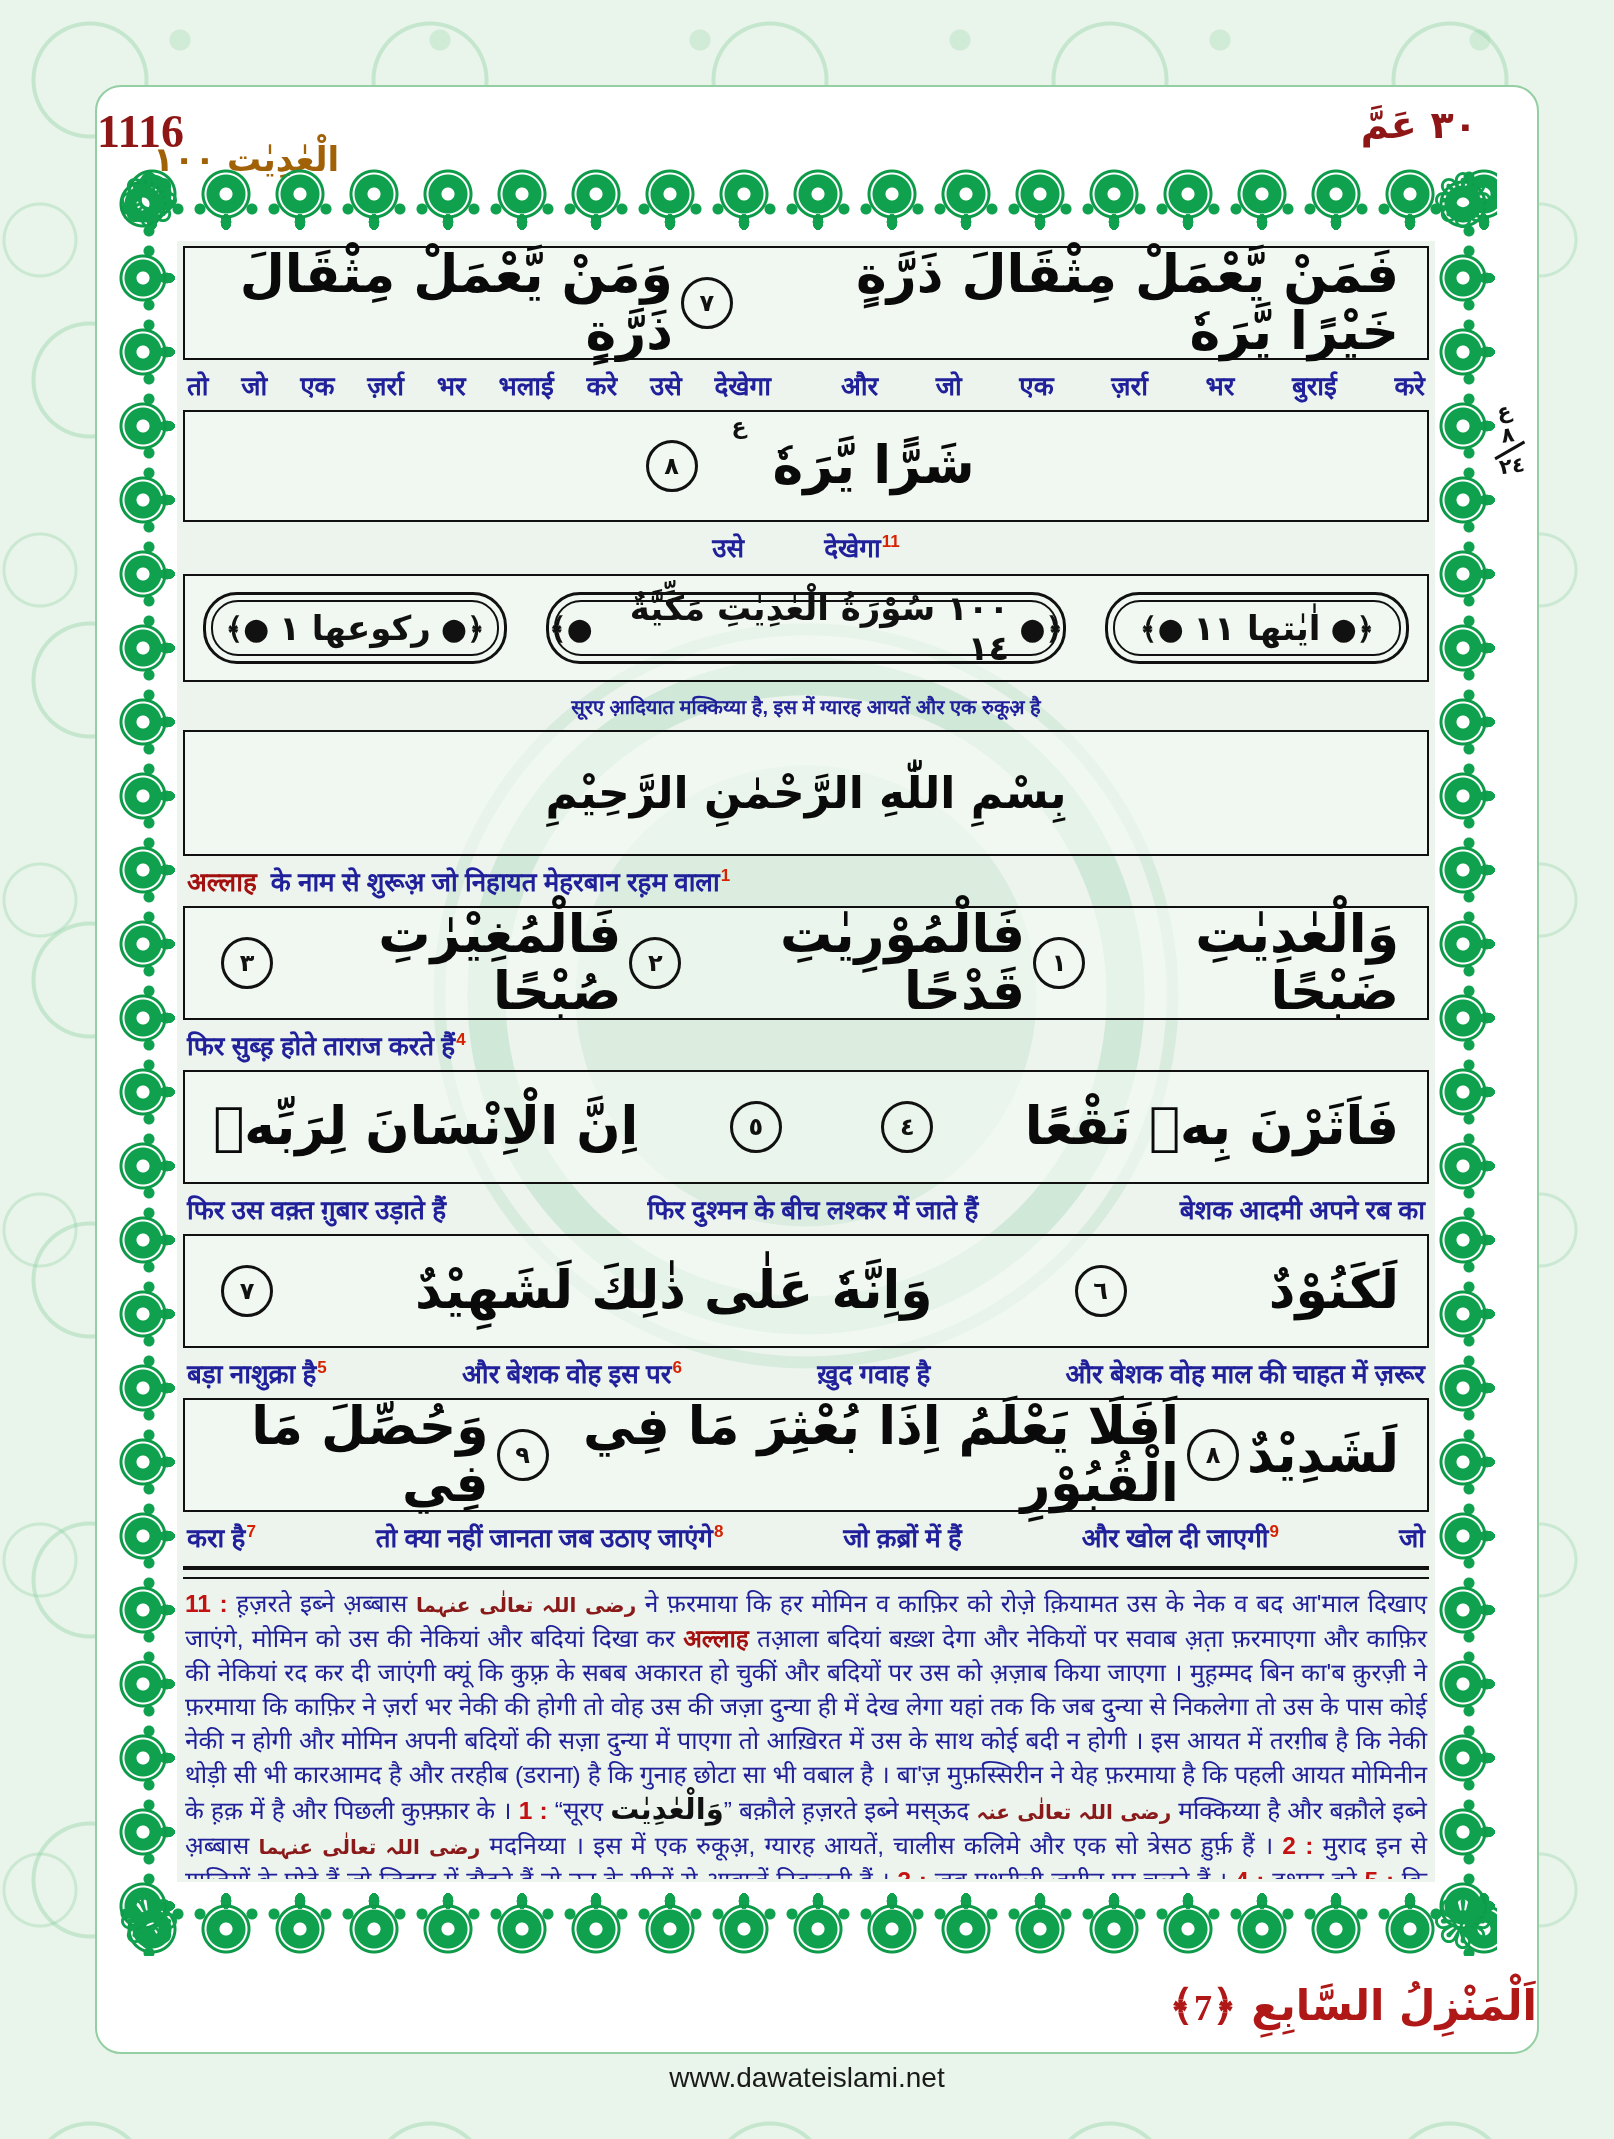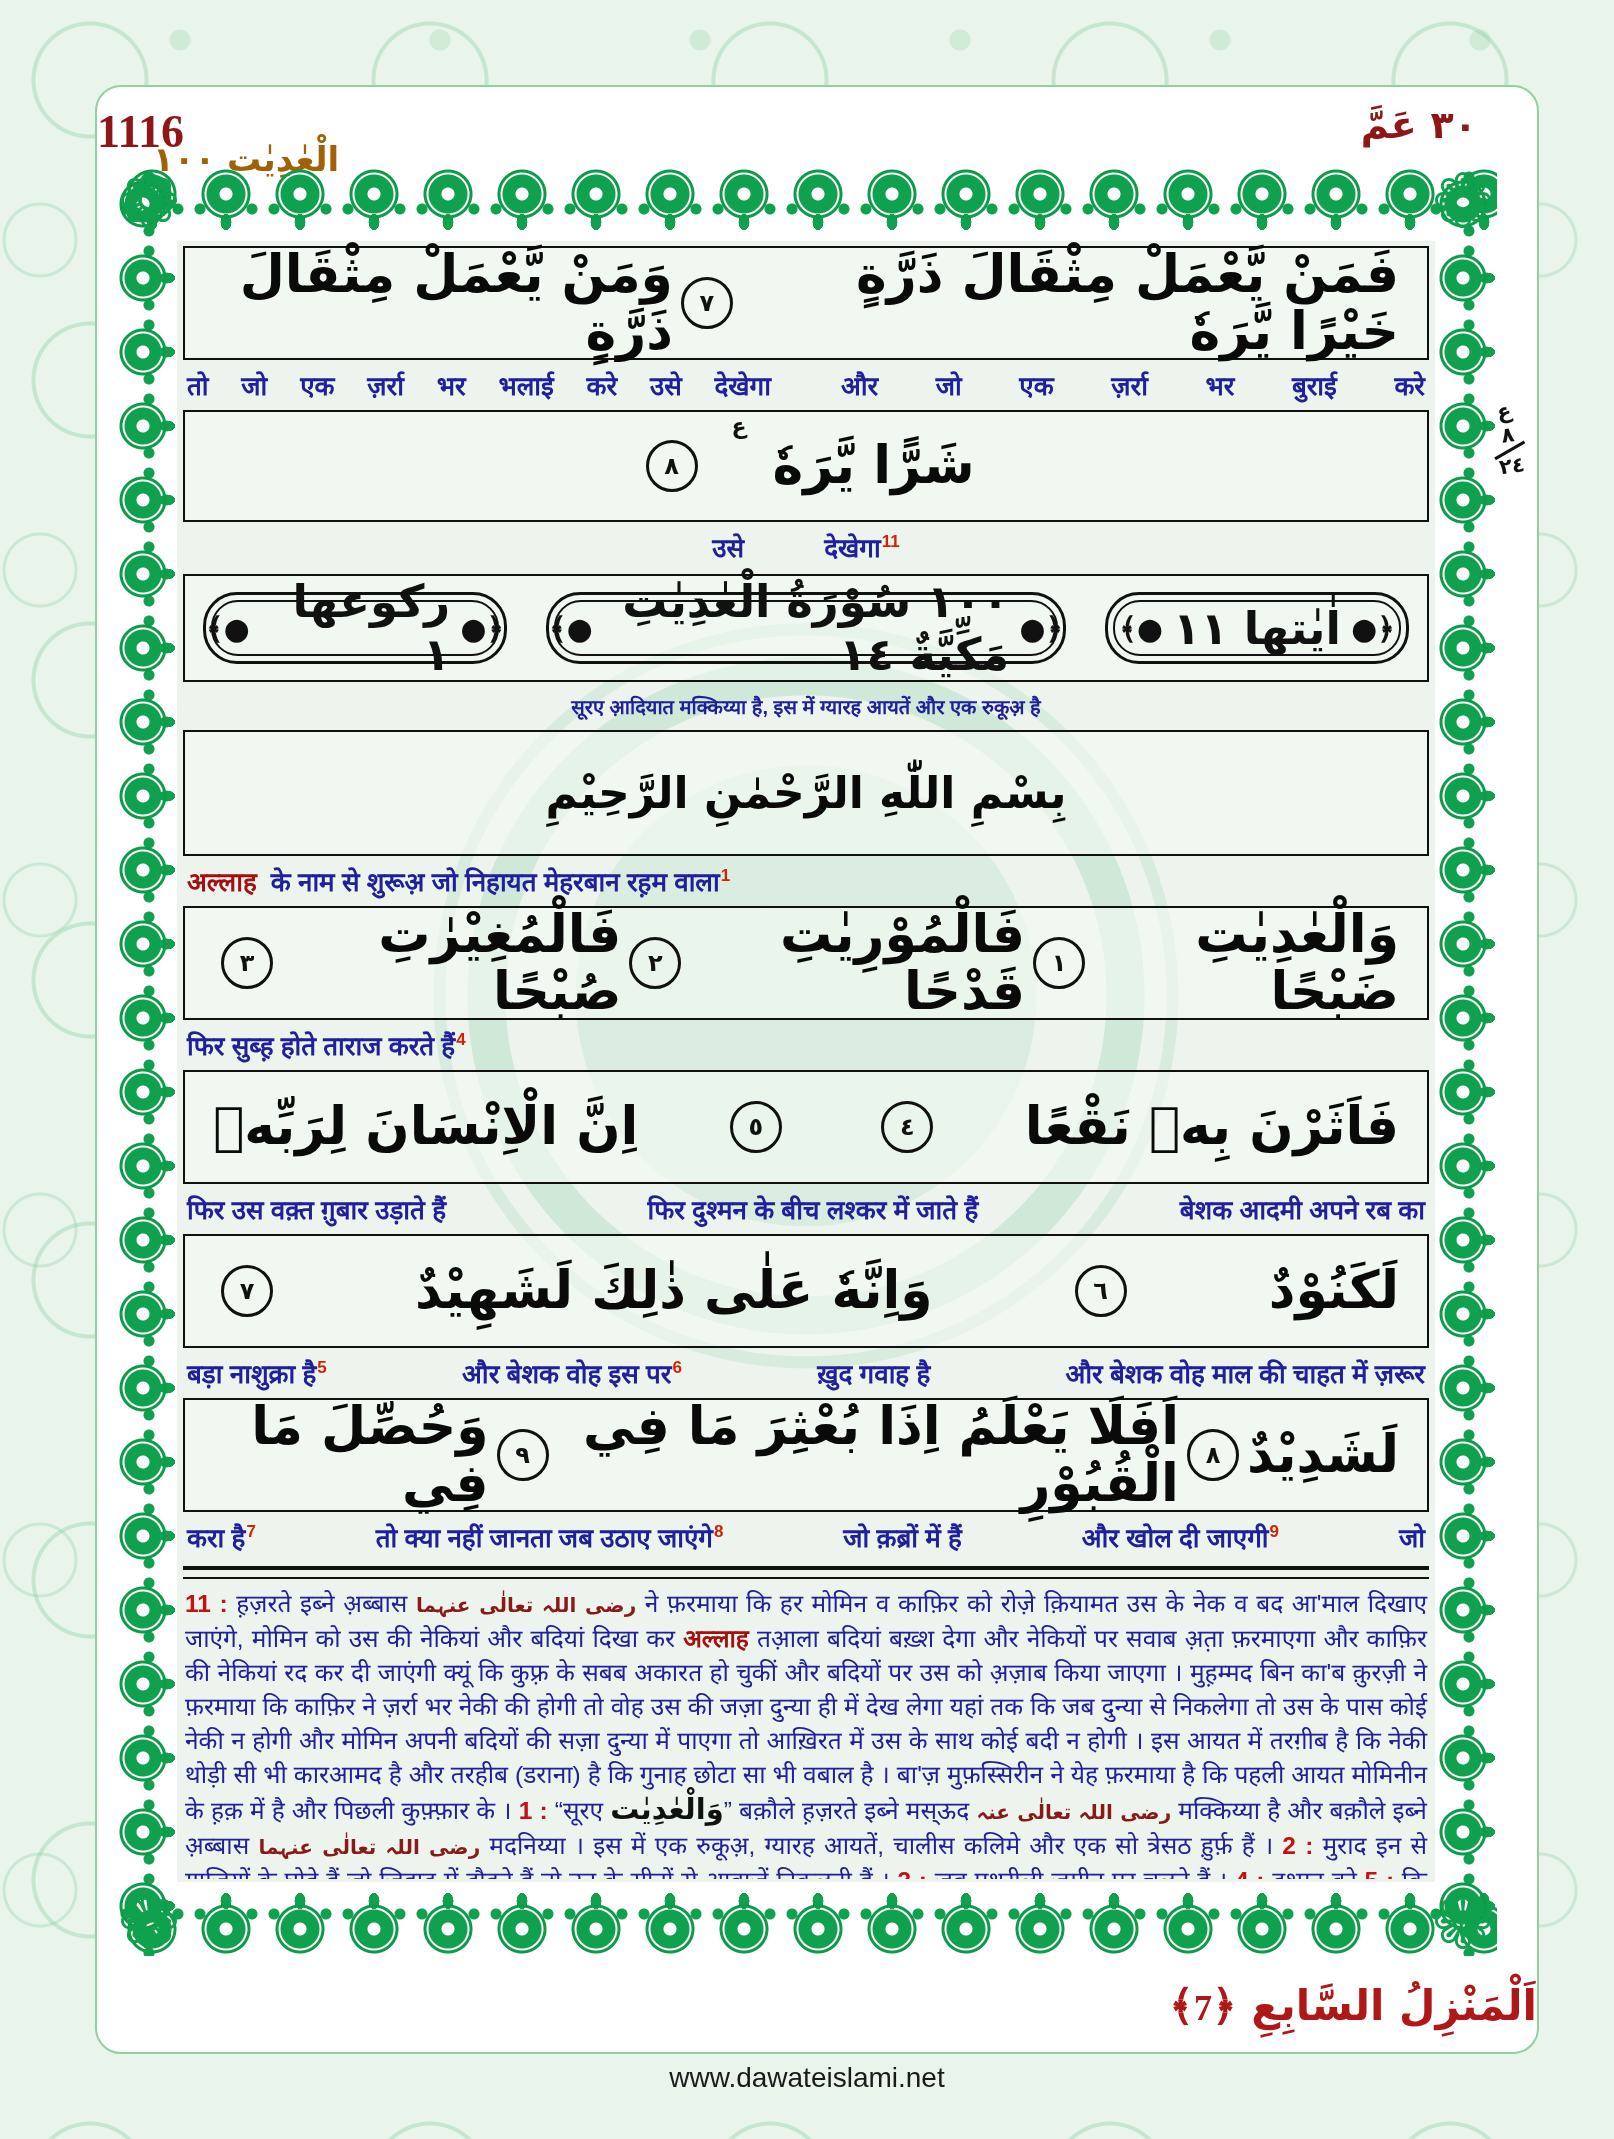--- a/index.html
+++ b/index.html
@@ -90,21 +90,21 @@
   .tw.red{color:#a31010;}
   .tsup{color:#d62200;font-size:17px;font-weight:bold;margin-left:1px;}
   
   .band-row{height:104px;border:2px solid #101010;background:rgba(246,251,246,.5);
     display:flex;direction:rtl;align-items:center;justify-content:space-between;
     padding:0 18px;margin:4px 0 2px;}
   .cart{position:relative;border:3px solid #111;border-radius:34px;height:72px;
     display:flex;align-items:center;justify-content:center;direction:rtl;gap:10px;
     font-family:"DejaVu Sans",sans-serif;font-weight:bold;color:#111;background:transparent;box-sizing:border-box;}
   .cart::before{content:"";position:absolute;inset:5px;border:2px solid #111;border-radius:27px;}
-  .cart .txt{font-size:45px;position:relative;z-index:1;}
+  .cart .txt{font-size:34px;position:relative;z-index:1;}
   .cend{font-size:30px;font-weight:bold;position:relative;z-index:1;}
   .cart.c-ayat{flex:0 0 304px;} .cart.c-title{flex:0 0 520px;} .cart.c-ruku{flex:0 0 304px;}
   .intro-line{height:44px;display:flex;align-items:center;justify-content:center;
     color:#20209a;font-weight:bold;font-size:20px;}
   .divider{height:7px;border-top:4px solid #111;border-bottom:2px solid #111;margin:6px 0 8px;}
   .commentary{flex:1;overflow:hidden;text-align:justify;color:#20209a;
     font-size:24.5px;line-height:34px;font-weight:500;padding:0 2px;}
   .commentary .cnum{color:#c41212;font-weight:bold;}
   .commentary .cred{color:#a31010;font-weight:bold;}
   .commentary .car{color:#8a1a1a;font-family:"DejaVu Sans",sans-serif;font-size:20px;font-weight:bold;}

